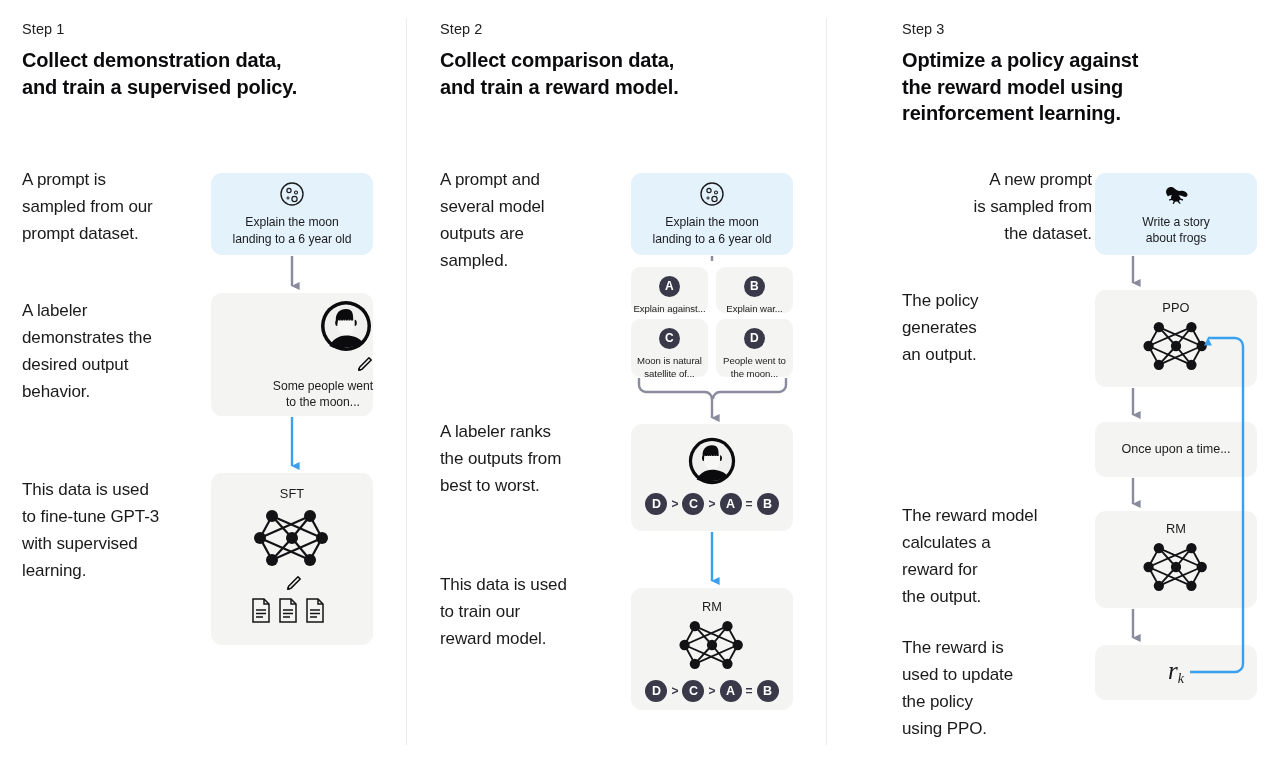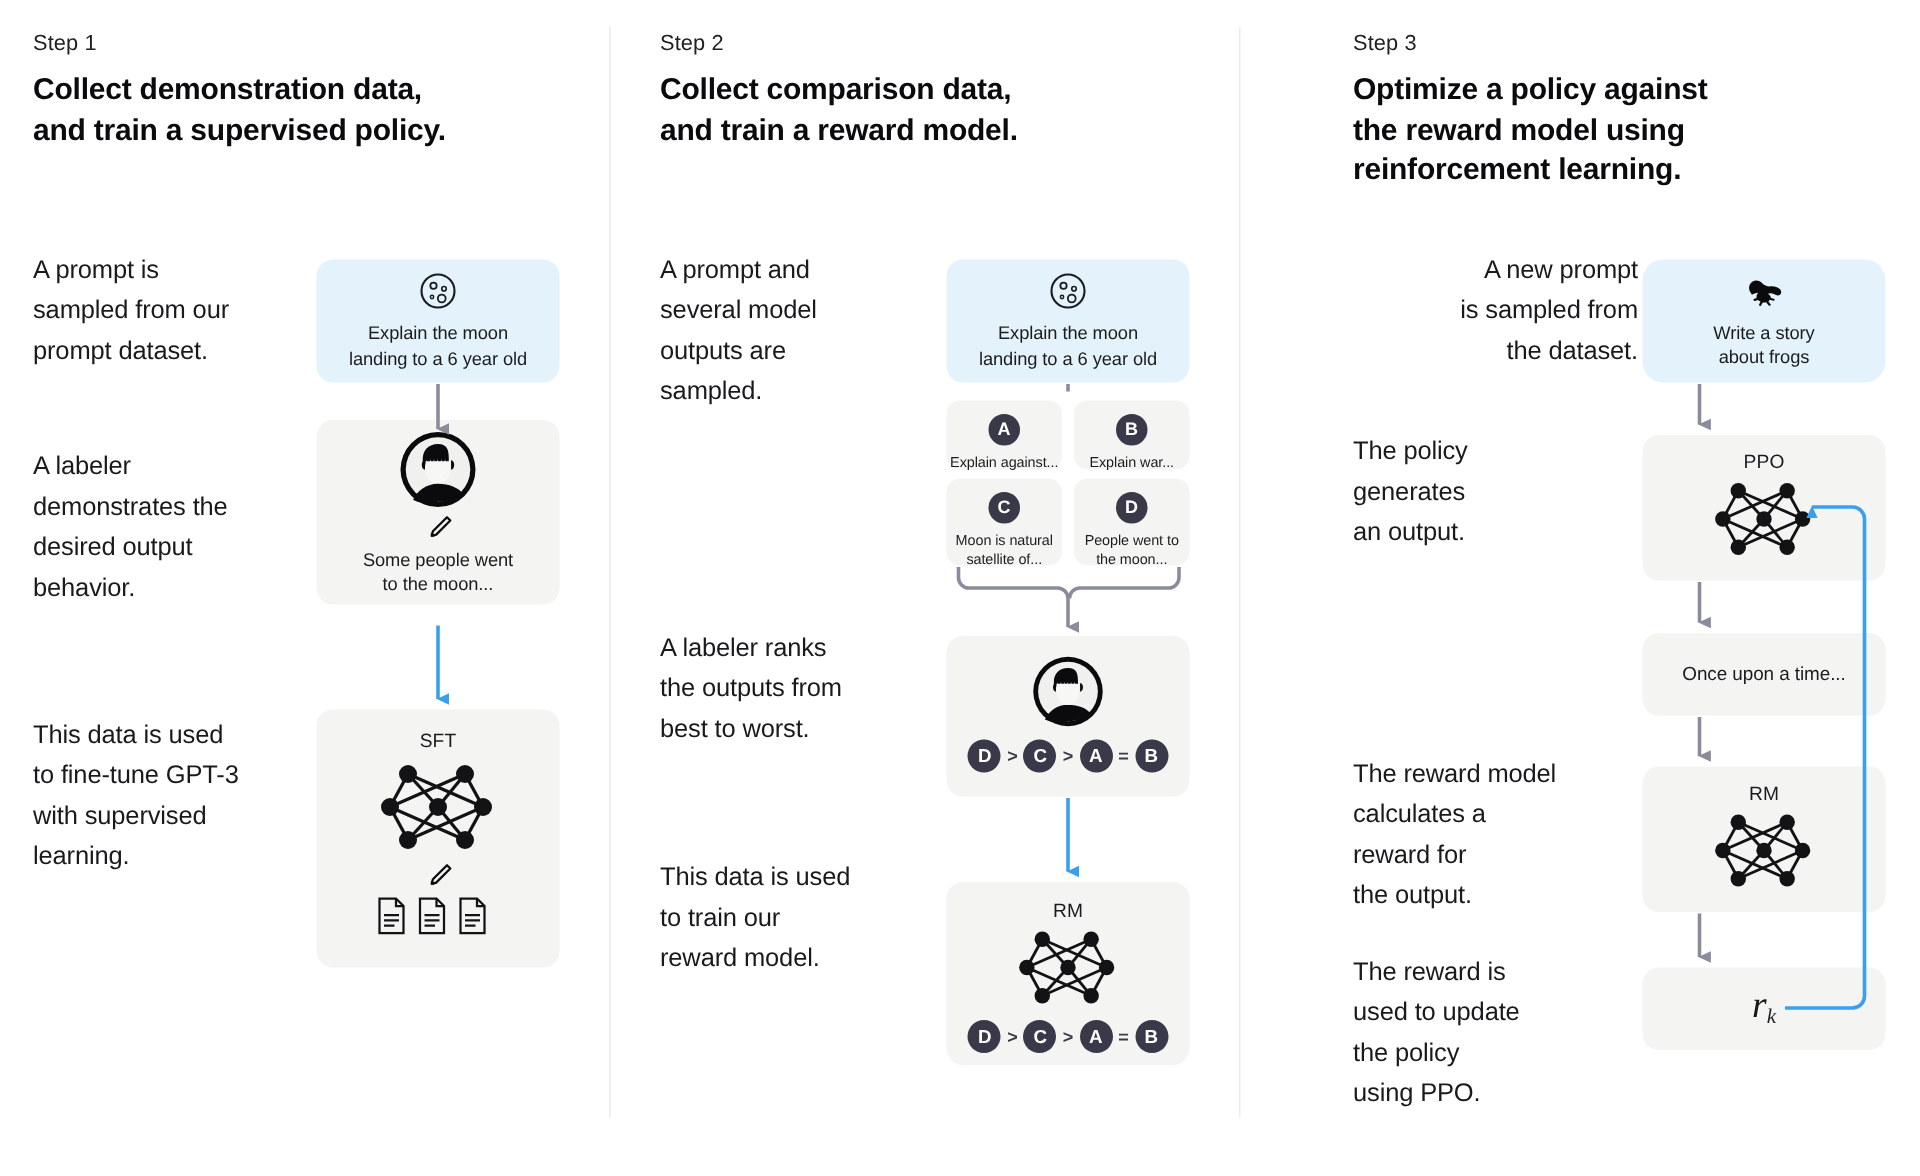--- a/index.html
+++ b/index.html
@@ -111,21 +111,21 @@
           <circle cx="10" cy="9.5" r="2.1" fill="none" stroke="#1c1c1e" stroke-width="1.2"></circle>
           <circle cx="17" cy="11.5" r="1.5" fill="none" stroke="#1c1c1e" stroke-width="1.1"></circle>
           <circle cx="9" cy="17" r="1.1" fill="none" stroke="#1c1c1e" stroke-width="1"></circle>
           <circle cx="15.5" cy="18" r="2.6" fill="none" stroke="#1c1c1e" stroke-width="1.2"></circle>
         </svg>
       </span>
       <div class="card-text" style="margin-top:7px;">Explain the moon
 landing to a 6 year old</div>
     </div>
 
-    <div class="card grey" style="left:211px; top:280px; width:162px; height:123px;">
+    <div class="card grey" style="left:211px; top:293px; width:162px; height:123px;align-items:flex-end;">
       <span>
         <svg width="54" height="54" viewBox="0 0 54 54">
           <circle cx="27" cy="27" r="25" fill="#0b0b0d"></circle>
           <circle cx="27" cy="27" r="21.5" fill="#f0f0ef"></circle>
           <path d="M27 10c-6.4 0-10.2 4.2-10.2 10.4 0 4.6 1 6.3 1 6.3l1.6-6.1 1.4 5.2 1.1-5.6 1.3 5.4 1.1-5.4 1.2 5.2 1.2-5.3 1.2 5.2 1.3-5.2 1.2 5.4 1.3-5.3 1.5 6.4s1-1.9 1-6.2C34.2 14.2 33.4 10 27 10z" fill="#0b0b0d"></path>
           <path d="M18.8 26.5c0 5.8 3.6 10 8.2 10s8.2-4.2 8.2-10v-5H18.8z" fill="#f7f7f6"></path>
           <path d="M27 36.5c-7.4 0-13.7 4.3-16.6 10.6A21.4 21.4 0 0027 48.5c6.4 0 12.2-2.2 16.6-5.4-2.9-4-9.2-6.6-16.6-6.6z" fill="#0b0b0d"></path>
           <path d="M18.3 20.8c-1.5 0-2.1 1.6-2.1 3.2s.8 3.1 2.1 3.1zM35.7 20.8c1.5 0 2.1 1.6 2.1 3.2s-.8 3.1-2.1 3.1z" fill="#0b0b0d"></path>
         </svg>
       </span>
@@ -318,21 +318,21 @@
 an output.</div>
     <div class="body-text" style="left:32px; top:502px; width:200px;">The reward model
 calculates a
 reward for
 the output.</div>
     <div class="body-text" style="left:32px; top:634px; width:200px;">The reward is
 used to update
 the policy
 using PPO.</div>
 
-    <div class="card blue" style="left:225px; top:173px; width:162px; height:82px;border-radius:14px;">
+    <div class="card blue" style="left:225px; top:173px; width:162px; height:82px;">
       <span>
         <svg width="32" height="24" viewBox="0 0 32 24">
           <path d="M7 13c-1.6-2.4-1.2-5.6 1.2-7.2 2.2-1.5 5-.9 6.6 1 1.2 1.4 3.4 2.3 5.6 2.1 2.6-.2 4.6.5 5.9 1.6 1.5 1.3 1.6 3.1.4 4-1.2.9-2.6.4-3.8-.3-1.4-.8-3-1-4.4-.4 1.2.6 2 1.6 2.2 2.8l1.8.5c.5.1.7.5.6.9-.1.4-.5.6-.9.5l-2.4-.7-.8 1.4 1.3 1.5c.3.3.2.8-.1 1-.3.2-.8.2-1-.1l-1.8-2.1-2.4.3-.9 1.8c-.2.4-.6.5-1 .3-.4-.2-.5-.6-.3-1l.9-1.7-1.8-1.2-2 .6c-.4.1-.8-.1-.9-.5-.1-.4.1-.8.5-.9l1.6-.5c-.3-1.3.1-2.6 1-3.6-1.5.1-3 .6-4.1 1.4z" fill="#0b0b0d"></path>
           <circle cx="9.6" cy="7.6" r="1.5" fill="#0b0b0d"></circle>
         </svg>
       </span>
       <div class="card-text" style="margin-top:8px;">Write a story
 about frogs</div>
     </div>
 

